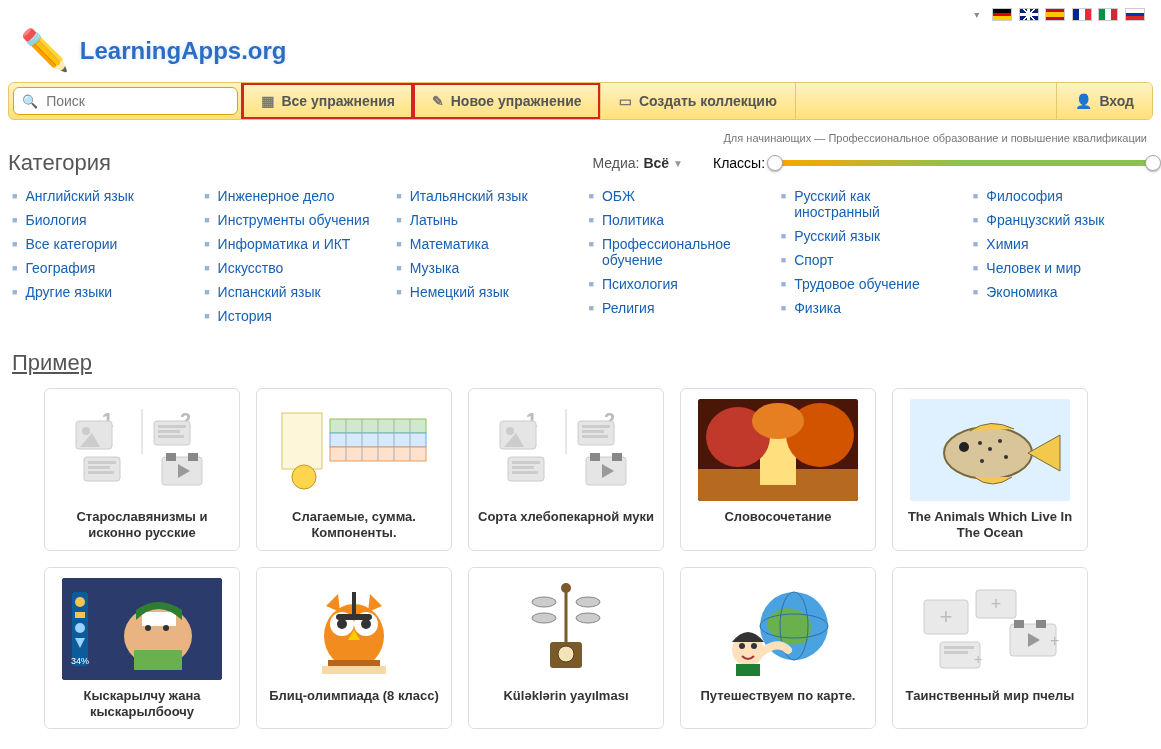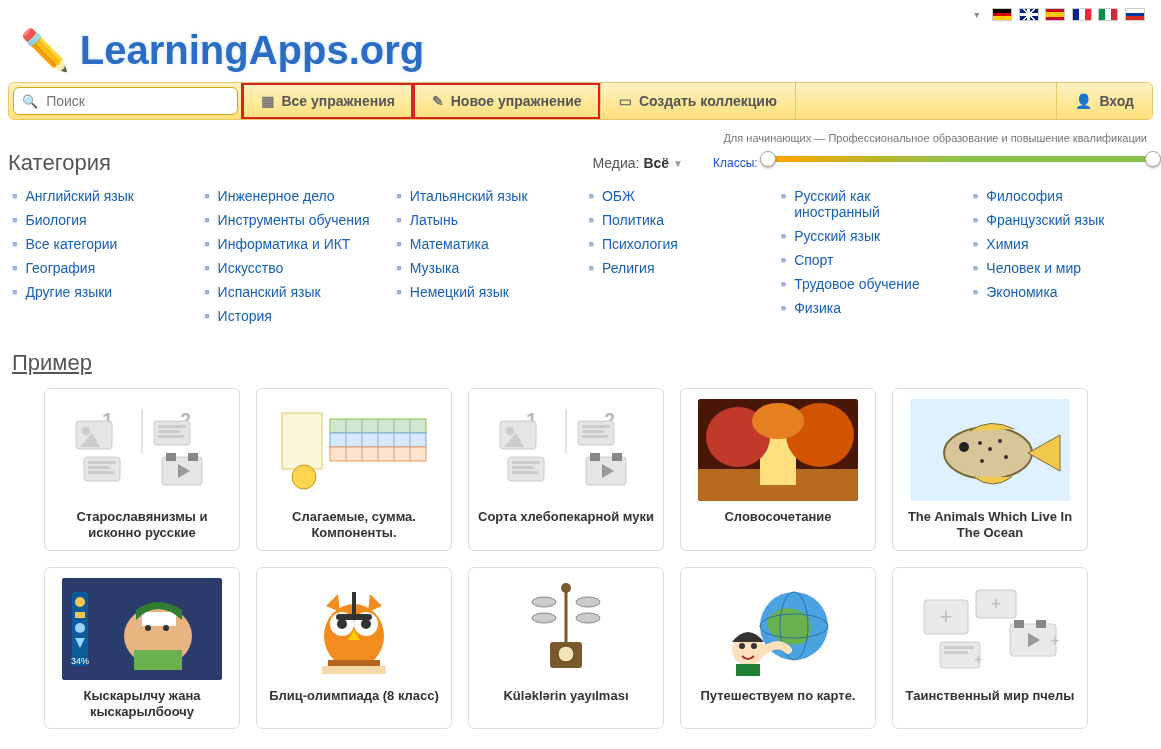--- a/index.html
+++ b/index.html
@@ -23,21 +23,21 @@
   .flag-en::after{background:linear-gradient(#fff,#fff) center/100% 3px no-repeat,linear-gradient(#fff,#fff) center/3px 100% no-repeat,linear-gradient(#cf142b,#cf142b) center/100% 2px no-repeat,linear-gradient(#cf142b,#cf142b) center/2px 100% no-repeat;}
   .flag-es { background: linear-gradient(#c60b1e 0 25%, #ffc400 25% 75%, #c60b1e 75% 100%); }
   .flag-fr { background: linear-gradient(90deg,#002395 0 33%,#fff 33% 66%,#ed2939 66% 100%); }
   .flag-it { background: linear-gradient(90deg,#009246 0 33%,#fff 33% 66%,#ce2b37 66% 100%); }
   .flag-ru { background: linear-gradient(#fff 0 33%,#0039a6 33% 66%,#d52b1e 66% 100%); }
   .caret { color:#888; font-size:10px; margin-right:6px; }
 
   .logo-area { display:flex; align-items:center; gap:10px; padding:6px 0 8px 12px; }
   .logo-supplies { font-size:40px; color:#c33; }
   .logo-text {
-    font-size: 40px;
+    font-size: 24px;
     font-weight: bold;
     color:#2b6cc4;
     text-shadow: 0 1px 0 #fff, 0 0 4px #cde2ff;
     font-family: "Segoe UI", Arial, sans-serif;
   }
 
   
   .navbar {
     display:flex;
     align-items:stretch;
@@ -78,21 +78,21 @@
   
   .label-row { text-align:right; font-size:11px; color:#777; padding:4px 6px 0 0; }
   .cat-header {
     display:flex; align-items:center; gap:30px;
     margin: 6px 0 8px 0;
   }
   .cat-title { font-size:22px; color:#555; flex:0 0 auto; }
   .media-filter { margin-left:auto; font-size:14px; color:#555; display:flex; align-items:center; gap:4px; }
   .media-filter b { color:#333; }
   .media-filter .dd { color:#999; font-size:10px; }
-  .class-filter { display:flex; gap:10px; font-size:12px; color:#1d4ed8; flex:0 0 440px; }
+  .class-filter { display:flex; align-items:center; gap:10px; font-size:14px; color:#000000; flex:0 0 440px; }
   .slider-track {
     flex:1; height:6px; border-radius:3px;
     background:linear-gradient(90deg,#ffa400,#8bc34a 50%,#8bc34a);
     position:relative;
   }
   .slider-track::before,
   .slider-track::after{
     content:""; position:absolute; top:50%; width:14px; height:14px;
     border-radius:50%; background:#fff; border:1px solid #aaa; transform:translate(-50%,-50%);
     box-shadow:0 1px 2px rgba(0,0,0,.3);
@@ -262,20 +262,23 @@
           </li>
         </ul>
       </div>
       <div class="cat-col">
         <ul>
           <li>
             <a>ОБЖ</a>
           </li>
           <li>
             <a>Политика</a>
+          </li>
+          <li>
+            <a>Профессиональное обучение</a>
           </li>
           <li>
             <a>Психология</a>
           </li>
           <li>
             <a>Религия</a>
           </li>
         </ul>
       </div>
       <div class="cat-col">

